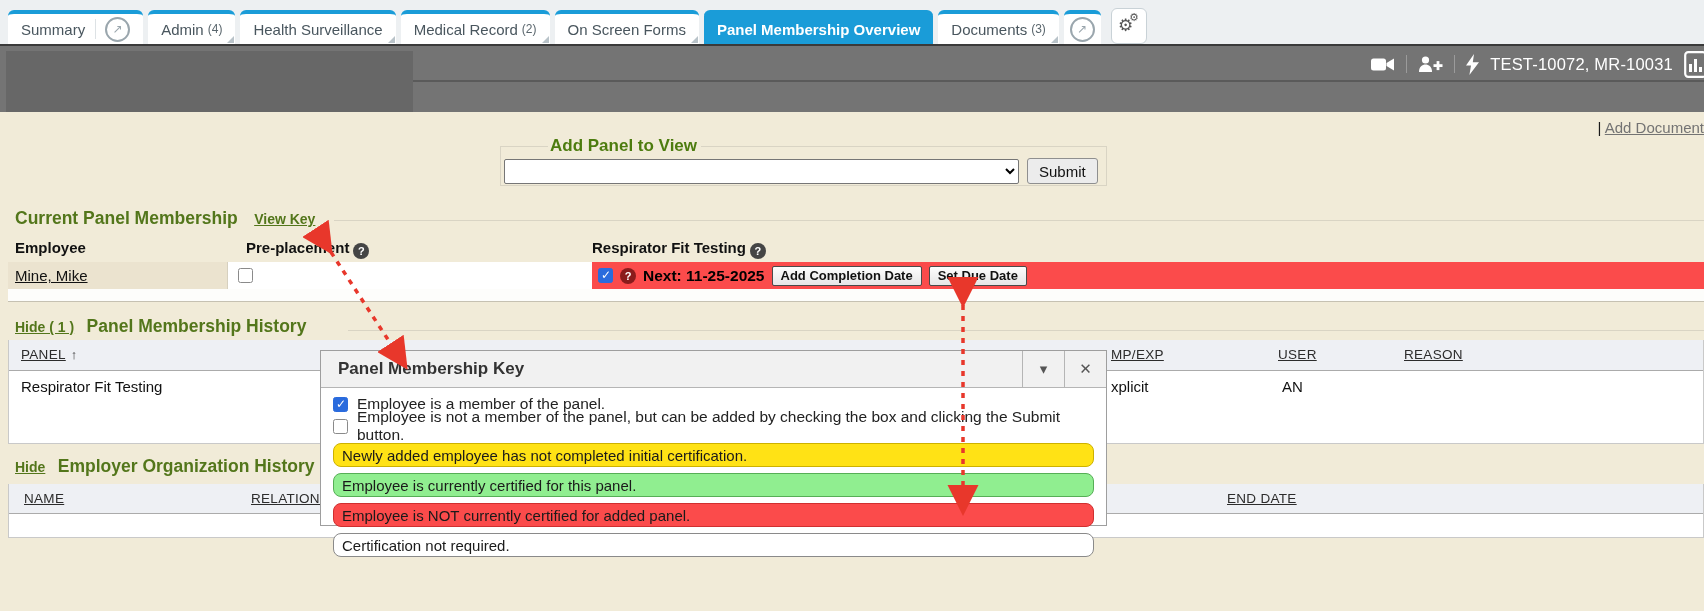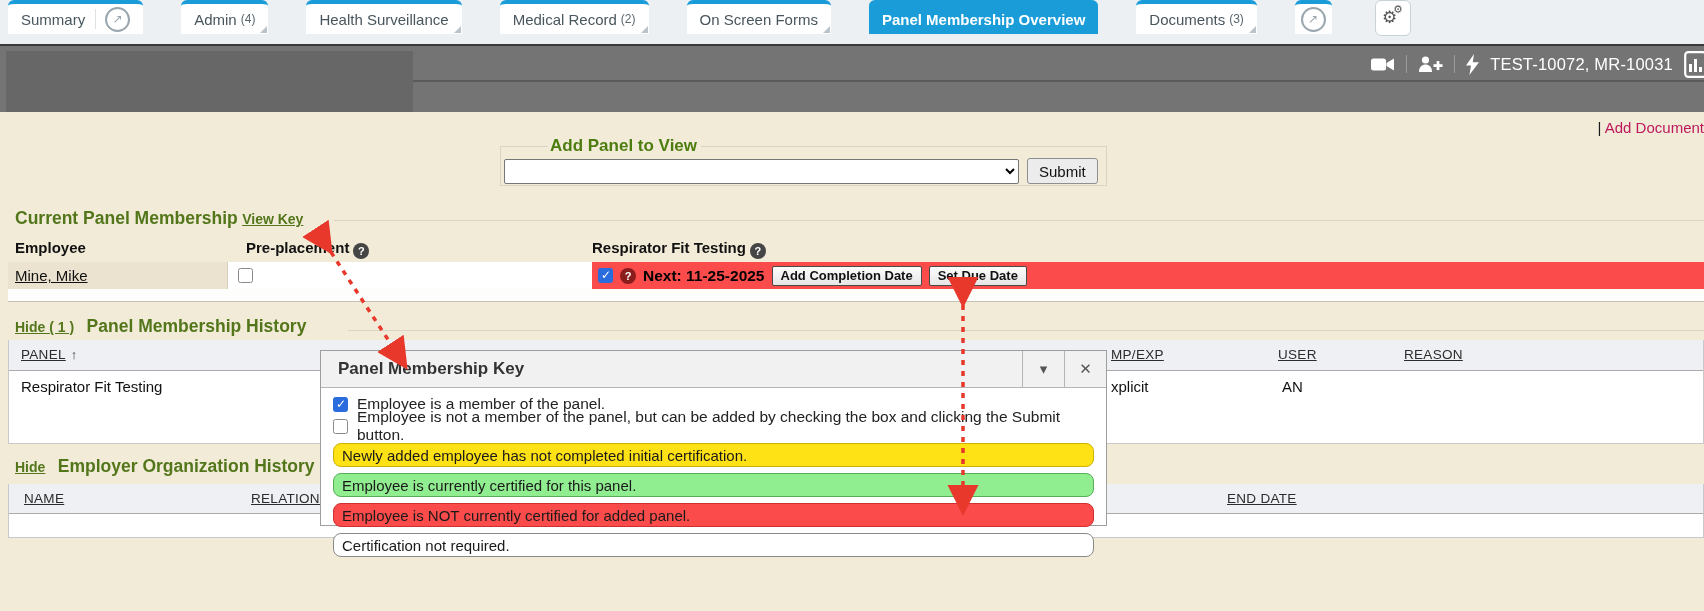--- a/index.html
+++ b/index.html
@@ -1,20 +1,20 @@
 <!DOCTYPE html>
 <html><head>
 <meta charset="utf-8">
 <style>
   html,body{margin:0;padding:0;}
   body{font-family:"Liberation Sans","DejaVu Sans",sans-serif;}
   #app{position:relative;width:1704px;height:611px;background:#f1ebd8;overflow:hidden;}
 
   
-  .tabbar{position:absolute;left:0;top:0;width:1704px;height:44px;background:#edf0f2;display:flex;align-items:flex-start;padding-left:8px;box-sizing:border-box;gap:33px;}
+  .tabbar{position:absolute;left:0;top:0;width:1704px;height:44px;background:#edf0f2;display:flex;align-items:flex-end;padding-left:8px;box-sizing:border-box;}
   .tab{position:relative;height:30px;background:#fff;border-top:4px solid #1a9cd8;border-radius:6px 6px 0 0;display:flex;align-items:center;padding:0 13px;margin-right:5px;font-size:15px;color:#49565e;white-space:nowrap;cursor:pointer;}
   .tab .count{font-size:12px;color:#5a666d;margin-left:4px;}
   .tab.active{background:#1a9cd8;border-top-color:#1a9cd8;color:#fff;font-weight:bold;}
   .tab .fold{position:absolute;right:1px;bottom:1px;width:0;height:0;border-left:7px solid transparent;border-bottom:7px solid #b9c3c9;}
   .circ-icon{display:inline-block;width:21px;height:21px;border:2px solid #9aa6ad;border-radius:50%;color:#9aa6ad;font-size:12px;line-height:21px;text-align:center;}
   .circ-icon::before{content:"\2197";}
   .tab .tab-sep{width:1px;height:20px;background:#dde2e5;margin:0 9px 0 10px;}
   .icon-tab{padding:0 6px;}
   .gear-btn{position:relative;height:34px;width:34px;background:#fff;border:1px solid #c9d2d7;border-radius:6px;margin-left:5px;cursor:pointer;}
   .gear-btn .g1{position:absolute;left:6px;top:6px;font-size:17px;color:#555;}
@@ -30,21 +30,21 @@
   .band .vsep{width:1px;height:18px;background:#9b9b9b;}
   .patient-label{color:#fff;font-size:16.5px;letter-spacing:.2px;}
   .band svg{display:block;}
 
   
   .green-h{color:#53761b;font-weight:bold;font-size:17.5px;}
   .green-link{color:#53761b;font-weight:bold;font-size:14px;text-decoration:underline;cursor:pointer;}
   .fs-line{position:absolute;height:1px;background:#d9d4c4;}
 
   .add-doc{position:absolute;top:119px;right:0px;font-size:15px;color:#1a1a1a;white-space:nowrap;}
-  .add-doc a{color:#be185d;cursor:pointer;}
+  .add-doc a{color:#737373;text-decoration:underline;cursor:pointer;}
 
   fieldset.add-panel{position:absolute;left:500px;top:136px;width:592px;height:50px;border:1px solid #d9d4c4;margin:0;padding:2px 8px 6px 3px;box-sizing:border-box;background:transparent;}
   fieldset.add-panel legend{color:#4d7c0f;font-weight:bold;font-size:17px;padding:0 4px 0 2px;margin-left:44px;}
   .add-panel-row{display:flex;align-items:center;}
   .panel-select{width:515px;height:25px;font-size:14px;border:1px solid #767676;background:#fff;border-radius:2px;}
   .submit-btn{margin-left:8px;height:26px;padding:0 11px;font-size:15px;color:#111;background:#ececec;border:1px solid #8f8f8f;border-radius:3px;cursor:pointer;}
 
   
   .q-icon{display:inline-block;vertical-align:-2px;width:16px;height:16px;border-radius:50%;background:#454545;color:#fff;font-size:11px;font-weight:bold;line-height:16px;text-align:center;margin-left:4px;}
   .q-icon::before{content:"?";}
@@ -176,21 +176,21 @@
   <fieldset class="add-panel">
     <legend>Add Panel to View</legend>
     <div class="add-panel-row">
       <select class="panel-select"><option></option></select>
       <button class="submit-btn">Submit</button>
     </div>
   </fieldset>
 
   <div style="position:absolute;left:15px;top:208px;white-space:nowrap;">
     <span class="green-h">Current Panel Membership</span>
-    <a class="green-link" style="margin-left:0;">View Key</a>
+    <a class="green-link" style="margin-left:12px;">View Key</a>
   </div>
   <div class="fs-line" style="left:334px;right:0;top:220px;"></div>
 
   <div class="cp-head">
     <span class="cp-col" style="left:7px;">Employee</span>
     <span class="cp-col" style="left:238px;"><span>Pre-placement</span><span class="q-icon"></span></span>
     <span class="cp-col" style="left:584px;"><span>Respirator Fit Testing</span><span class="q-icon"></span></span>
   </div>
 
   <div class="cp-row">

